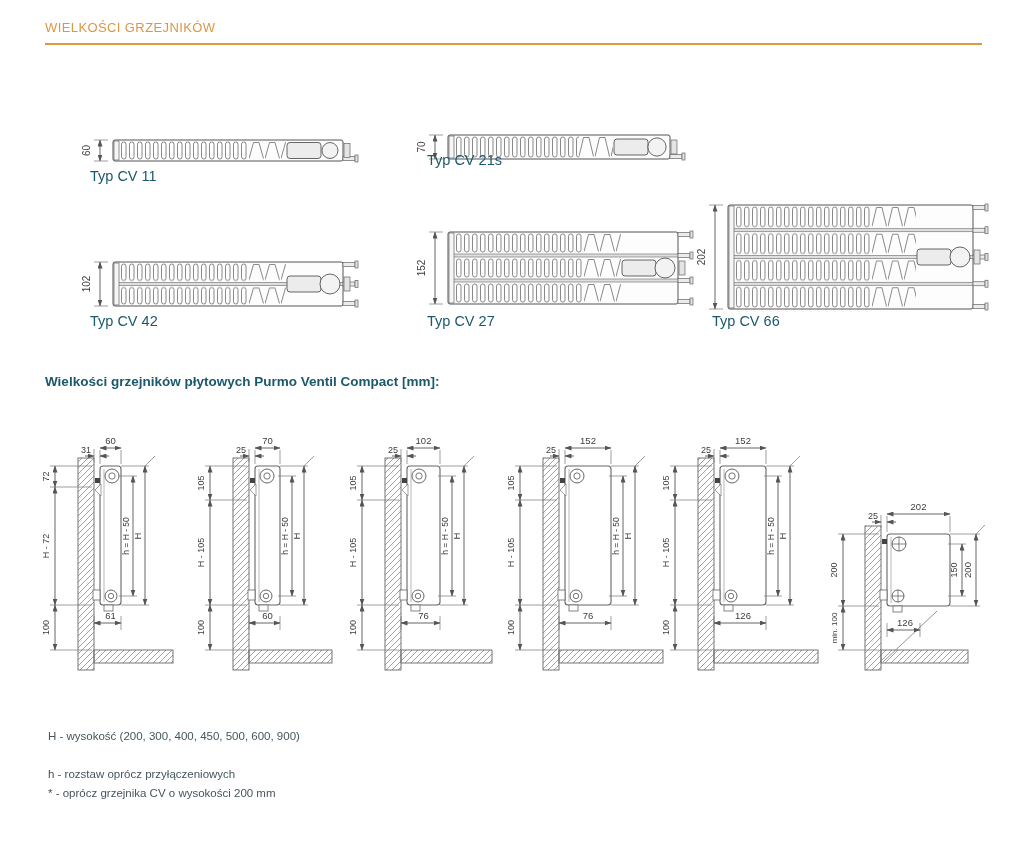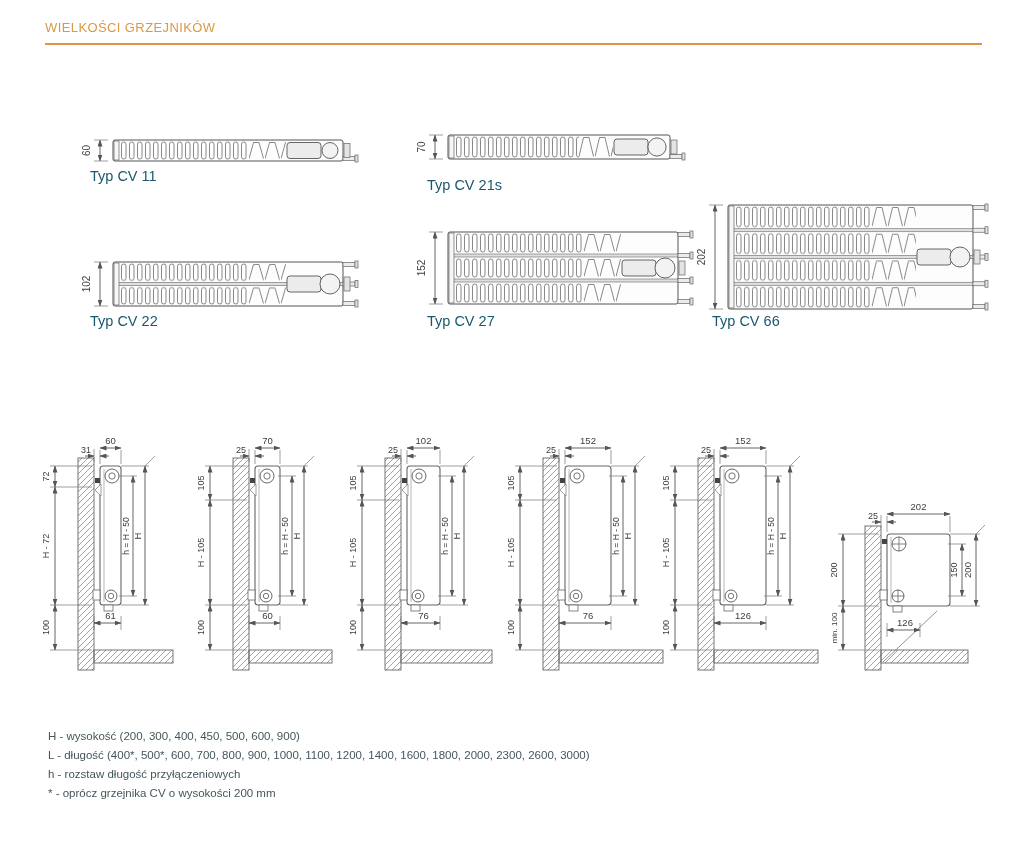--- a/index.html
+++ b/index.html
@@ -234,25 +234,26 @@
       <circle cx="272" cy="60" r="10" fill="#f3f3f3" stroke="#555555" stroke-width="0.9"></circle>
       <rect x="286" y="53" width="6" height="14" fill="#e4e4e4" stroke="#666" stroke-width="0.7"></rect>
       <rect x="41" y="9" width="5" height="102" fill="#f6f6f6" stroke="#666" stroke-width="0.7"></rect>
       <line x1="27" y1="8" x2="27" y2="112" stroke="#555555" stroke-width="0.9" marker-start="url(#aSc4)" marker-end="url(#aEc4)"></line>
       <line x1="21" y1="8" x2="35" y2="8" stroke="#777" stroke-width="0.7"></line>
       <line x1="21" y1="112" x2="35" y2="112" stroke="#777" stroke-width="0.7"></line>
       <text x="17" y="60" fill="#3d3d3d" font-size="10" text-anchor="middle" transform="rotate(-90 17 60)">202</text>
     </svg>
 
   <div class="typlabel" style="left:90px;top:168px">Typ CV 11</div>
-  <div class="typlabel" style="left:427px;top:177px">Typ CV 21s</div>
-  <div class="typlabel" style="left:90px;top:313px">Typ CV 22</div>
+  <div class="typlabel" style="left:427px;top:152px">Typ CV 21s</div>
+  <div class="typlabel" style="left:90px;top:313px">Typ CV 42</div>
   <div class="typlabel" style="left:427px;top:313px">Typ CV 27</div>
   <div class="typlabel" style="left:712px;top:313px">Typ CV 66</div>
 
+  <div class="secheading">Wielkości grzejników płytowych Purmo Ventil Compact [mm]:</div>
 
   <svg id="diagrams" style="left:0;top:420px" width="1027" height="300">
       <defs>
         <marker id="aEd" markerWidth="7" markerHeight="5" refX="6.5" refY="2.5" orient="auto" markerUnits="userSpaceOnUse">
           <path d="M0,0 L7,2.5 L0,5 Z" fill="#555555"></path>
         </marker>
         <marker id="aSd" markerWidth="7" markerHeight="5" refX="0.5" refY="2.5" orient="auto" markerUnits="userSpaceOnUse">
           <path d="M7,0 L0,2.5 L7,5 Z" fill="#555555"></path>
         </marker>
         <pattern id="hatch" width="6" height="6" patternUnits="userSpaceOnUse">
@@ -524,17 +525,16 @@
         <line x1="896" y1="102" x2="887" y2="102" stroke="#555555" stroke-width="0.9" marker-end="url(#aEd)"></line>
         <text x="878" y="99" fill="#3d3d3d" font-size="9" text-anchor="end">25</text>
         <line x1="887" y1="203" x2="887" y2="217" stroke="#777" stroke-width="0.7"></line>
         <line x1="920" y1="203" x2="920" y2="217" stroke="#777" stroke-width="0.7"></line>
         <line x1="887" y1="210" x2="920" y2="210" stroke="#555555" stroke-width="0.9" marker-start="url(#aSd)" marker-end="url(#aEd)"></line>
         <text x="905" y="206" fill="#3d3d3d" font-size="9.5" text-anchor="middle">126</text>
       </g>
     </svg>
 
   <div class="footnote" style="top:730px">H - wysokość (200, 300, 400, 450, 500, 600, 900)</div>
-  <div class="footnote" style="top:749px">L - długość (400*, 500*, 600, 700, 800, 900, 1000, 1100, 1200, 1400, 1600, 1800, 2000, 2300, 2600, 3000)</div>
-  <div class="footnote" style="top:768px">h - rozstaw długość przyłączeniowych</div>
+  <div class="footnote" style="top:768px">h - rozstaw oprócz przyłączeniowych</div>
   <div class="footnote" style="top:787px">* - oprócz grzejnika CV o wysokości 200 mm</div>
 
 </div>
 
 </body></html>

